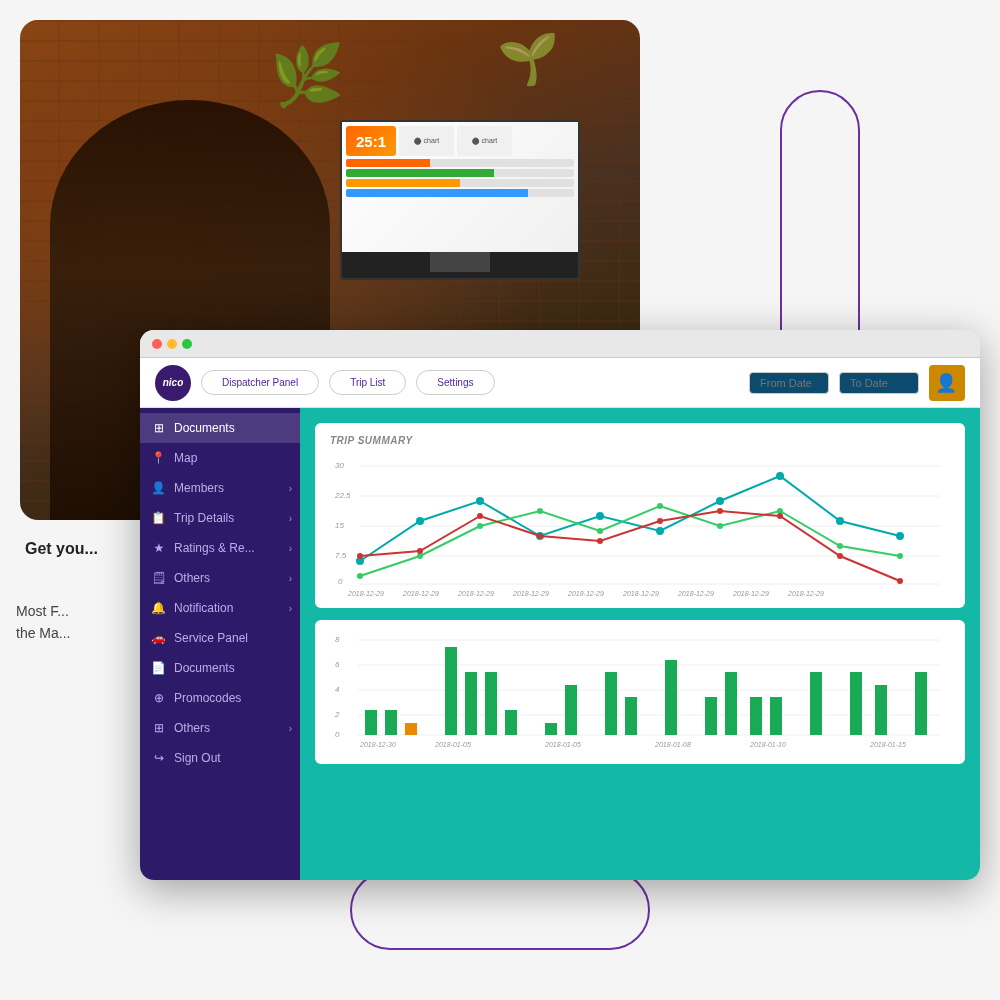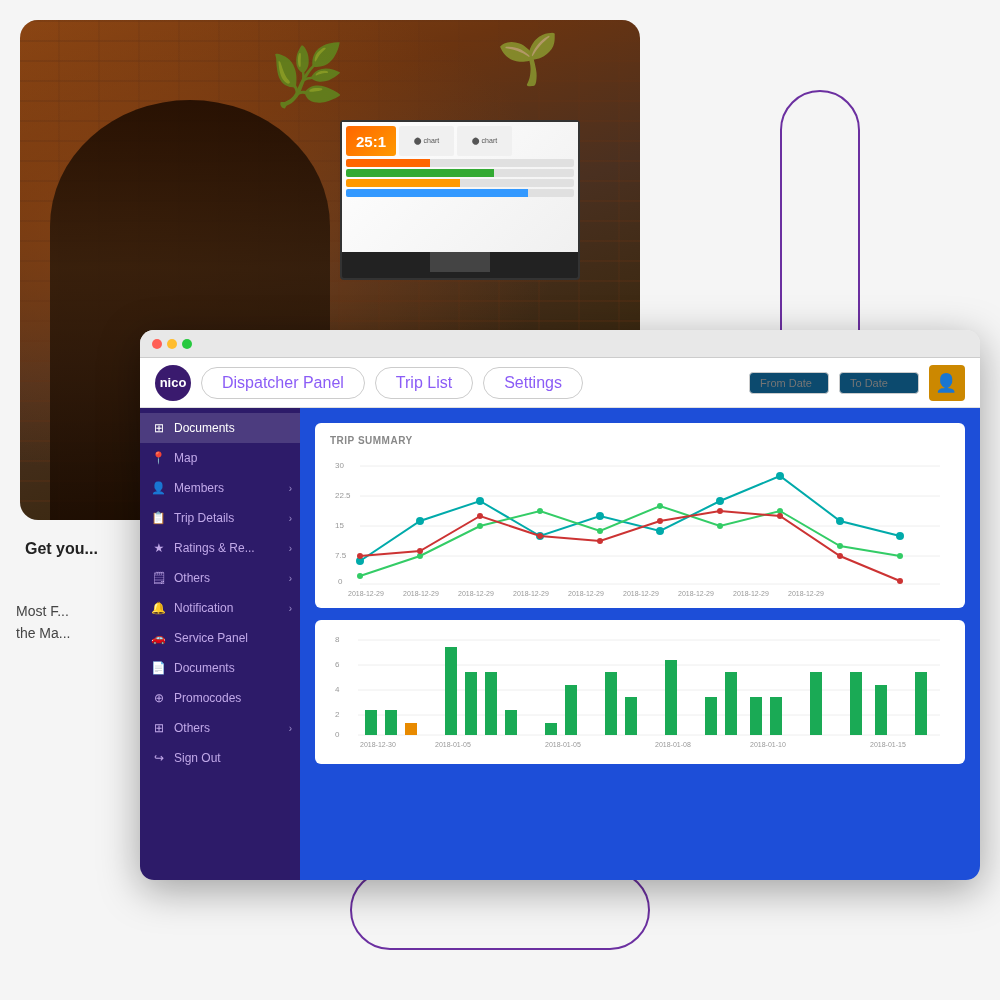--- a/index.html
+++ b/index.html
@@ -149,22 +149,22 @@
       background: #3a1a6e;
       display: flex; align-items: center; justify-content: center;
       color: white; font-size: 11px; font-weight: bold;
       flex-shrink: 0;
     }
     .nav-btn {
       padding: 6px 20px;
       border: 1px solid #ccc;
       border-radius: 20px;
       background: #fff;
-      font-size: 16px;
-      color: #8b5cf6;
+      font-size: 10px;
+      color: #4c1d95;
       cursor: pointer;
       white-space: nowrap;
     }
     .nav-spacer { flex: 1; }
     .date-input {
       padding: 4px 10px;
       border: 1px solid #ccc;
       border-radius: 4px;
       font-size: 11px;
       color: #999;
@@ -217,23 +217,24 @@
     }
     .sidebar-arrow {
       position: absolute; right: 8px;
       font-size: 10px;
       color: #a090cc;
     }
 
     
     .content {
       flex: 1;
-      background: #1d4ed8;
+      background: #14b8a6;
       overflow-y: auto;
       padding: 15px;
+      font-style: italic;
     }
 
     
     .chart-section {
       background: #fff;
       border-radius: 6px;
       padding: 12px 15px;
       margin-bottom: 12px;
     }
     .chart-title {
@@ -301,21 +302,21 @@
   <div class="window-titlebar">
     <div class="window-dots">
       <div class="dot dot-red"></div>
       <div class="dot dot-yellow"></div>
       <div class="dot dot-green"></div>
     </div>
   </div>
 
   <div class="top-nav">
     <div class="logo-circle">
-      <span style="font-size:13px;">nico</span>
+      <span style="font-size:10px;font-style:italic;">nico</span>
     </div>
     <button class="nav-btn">Dispatcher Panel</button>
     <button class="nav-btn">Trip List</button>
     <button class="nav-btn">Settings</button>
     <div class="nav-spacer"></div>
     <input class="date-input" type="text" placeholder="From Date" style="">
     <input class="date-input" type="text" placeholder="To Date" style="">
     <div class="avatar-box">👤</div>
   </div>
 

